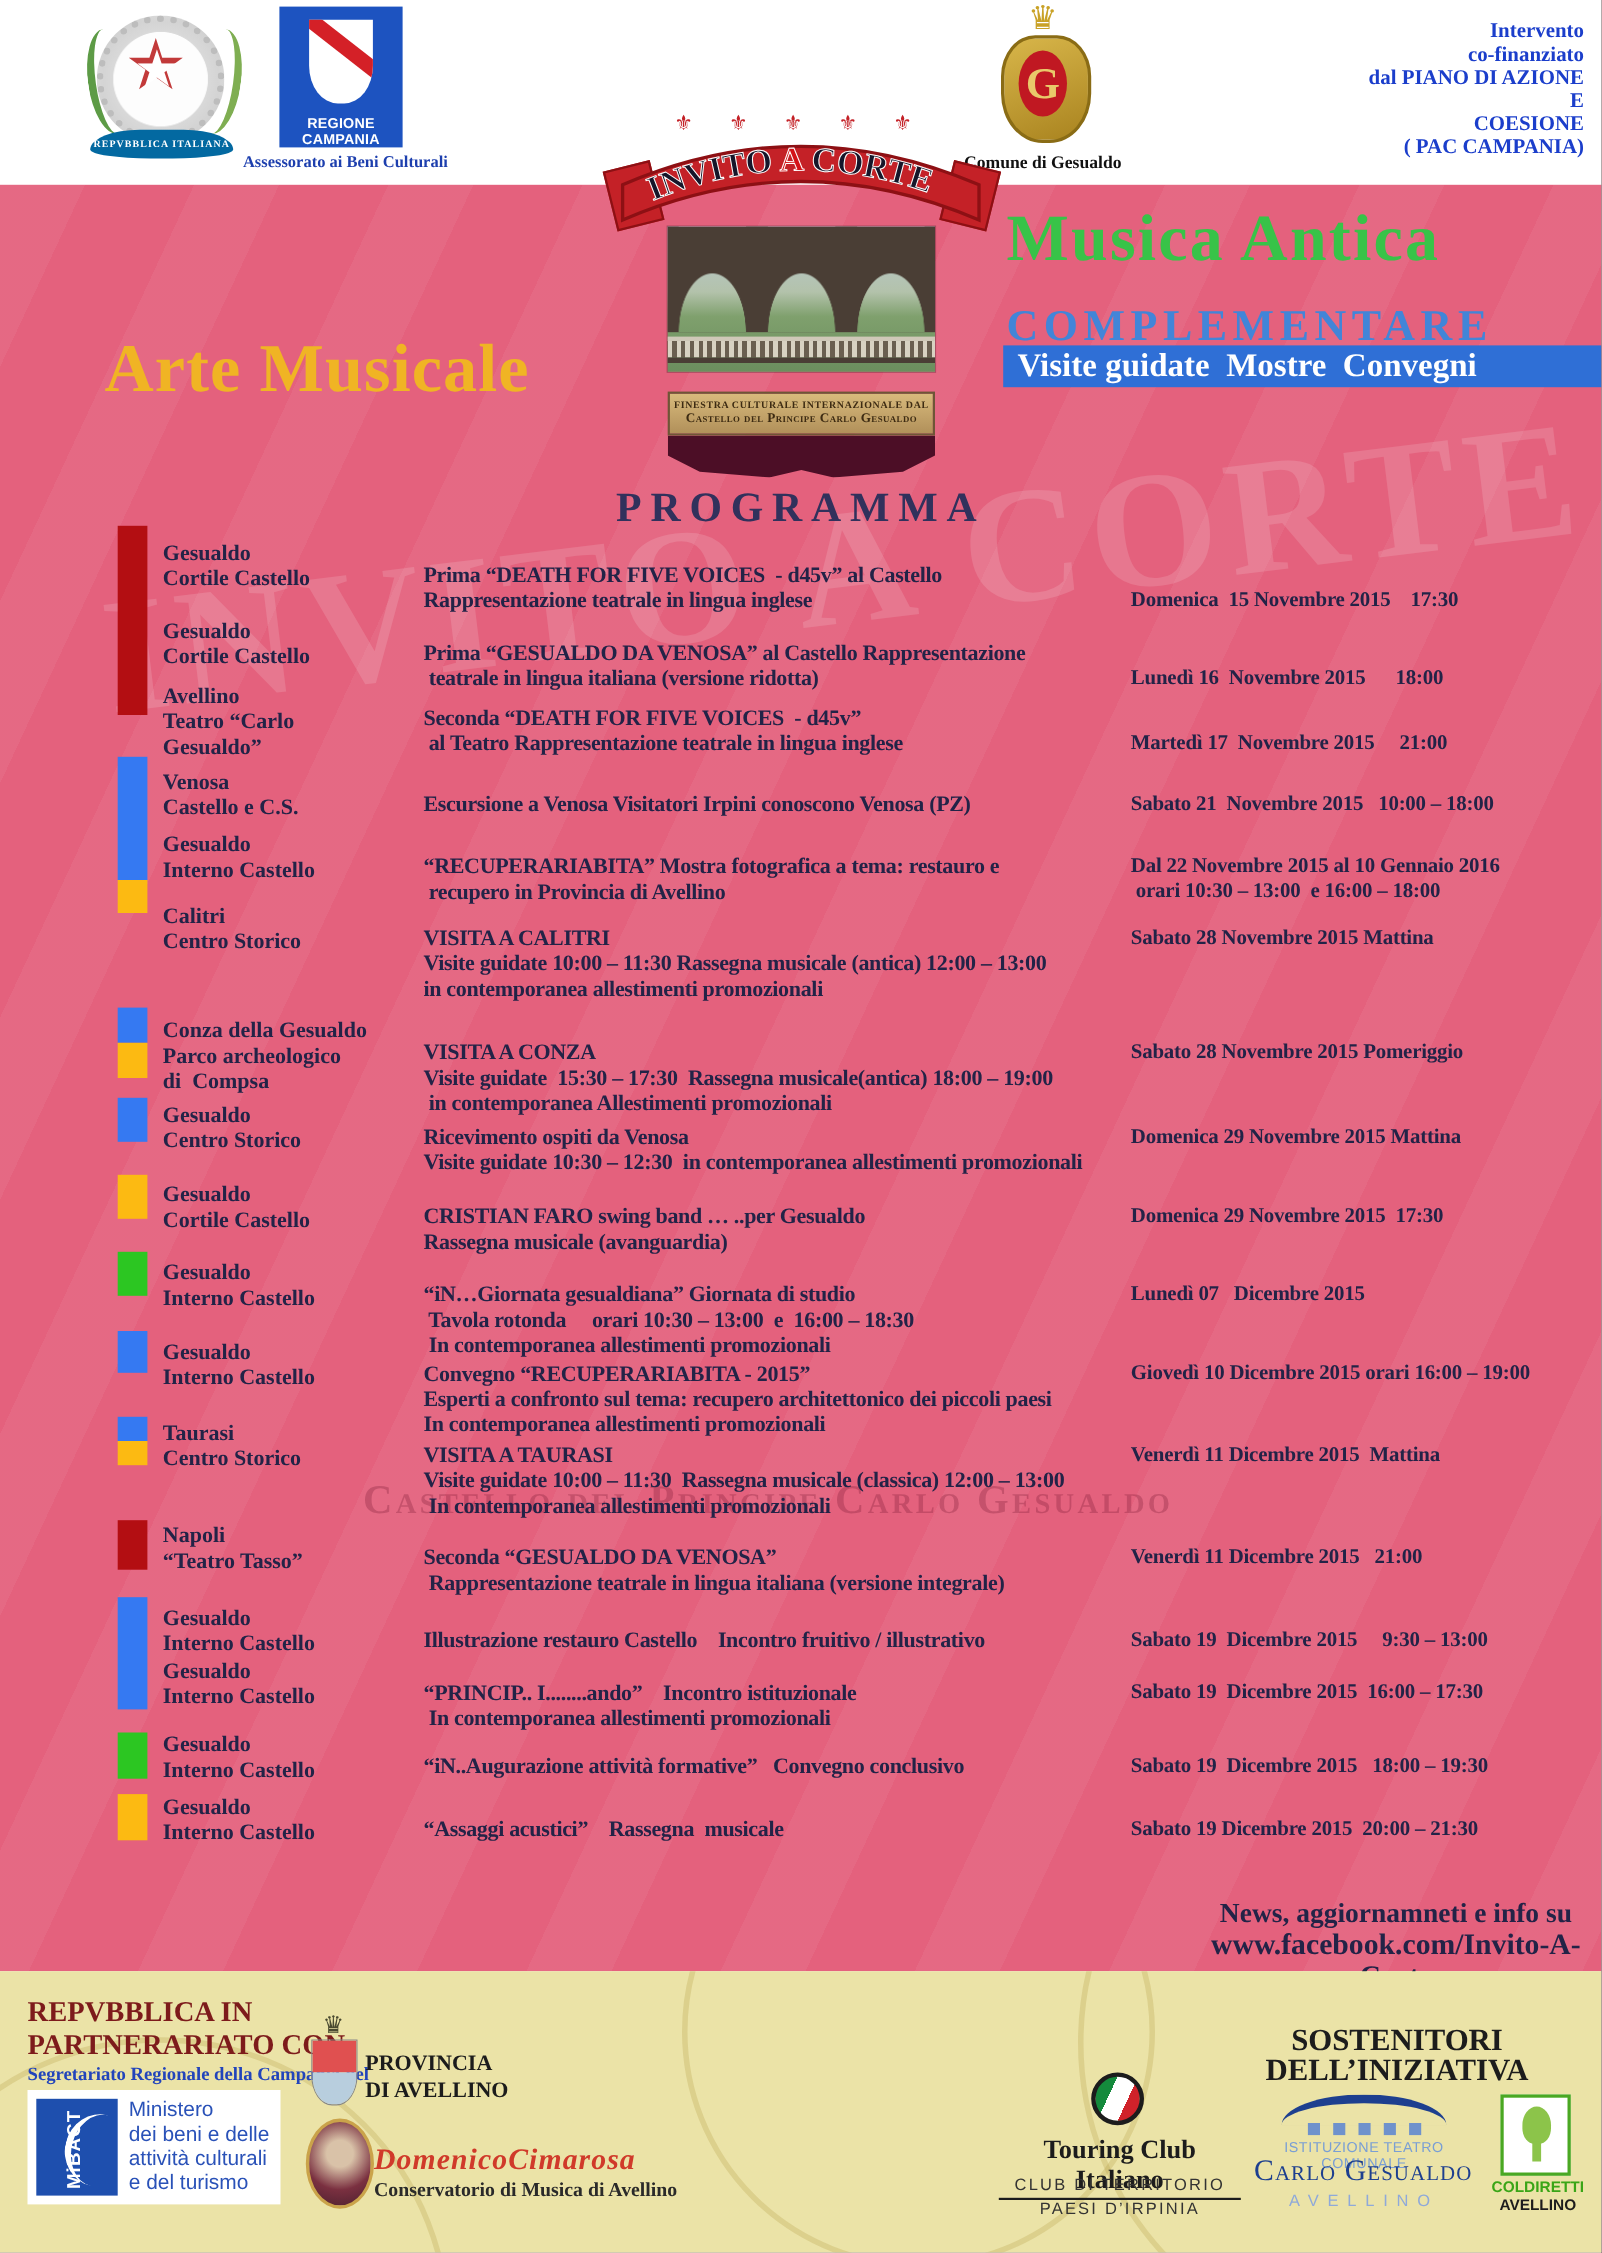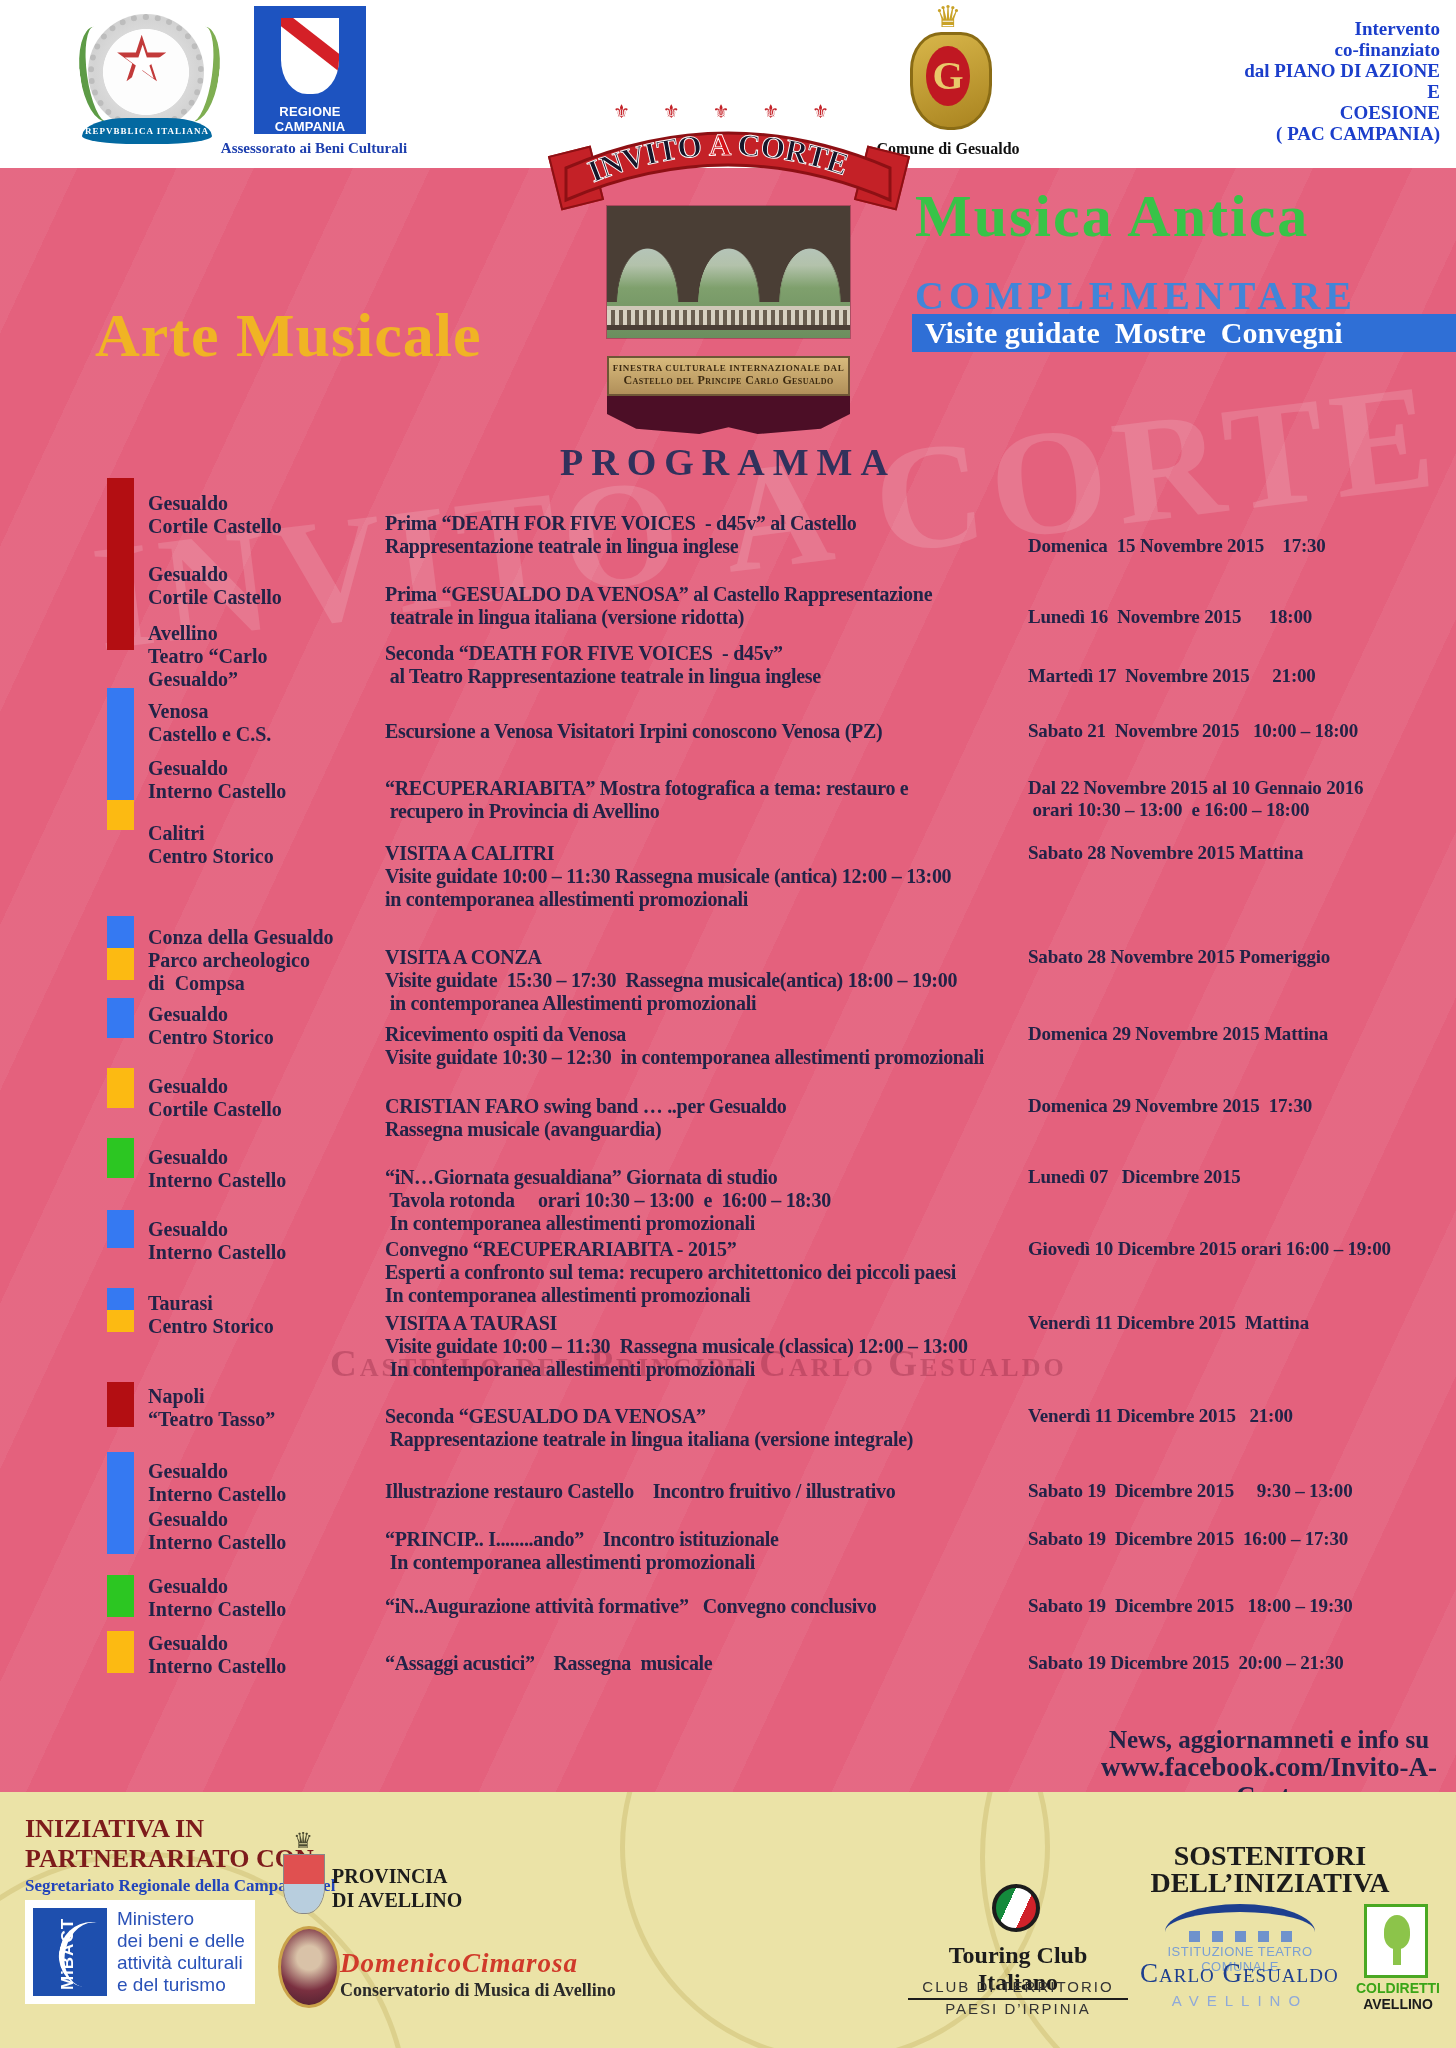--- a/index.html
+++ b/index.html
@@ -278,21 +278,21 @@
     <div id="news-line2">www.facebook.com/Invito-A-Corte</div>
     <div id="news-line3">Il programma potrebbe subire variazione</div>
   </div>
 
   <div id="footer" class="abs">
     <div class="footer-arc" style="left:620px;top:-160px;width:420px;height:420px;"></div>
     <div class="footer-arc" style="left:980px;top:-220px;width:560px;height:560px;"></div>
     <div class="footer-arc" style="left:-120px;top:60px;width:520px;height:520px;"></div>
 
     <div id="iniziativa" class="abs">
-      <div>INIZIATIVA IN</div>
+      <div>REPVBBLICA IN</div>
       <div>PARTNERARIATO CON</div>
     </div>
     <div id="segretariato" class="abs">Segretariato Regionale della Campania del</div>
 
     <div id="mibact-box" class="abs">
       <div id="mibact-square" class="abs">
         <div id="mibact-face" class="abs"></div>
         <div id="mibact-vert" class="abs">MiBACT</div>
       </div>
       <div id="mibact-text" class="abs">

